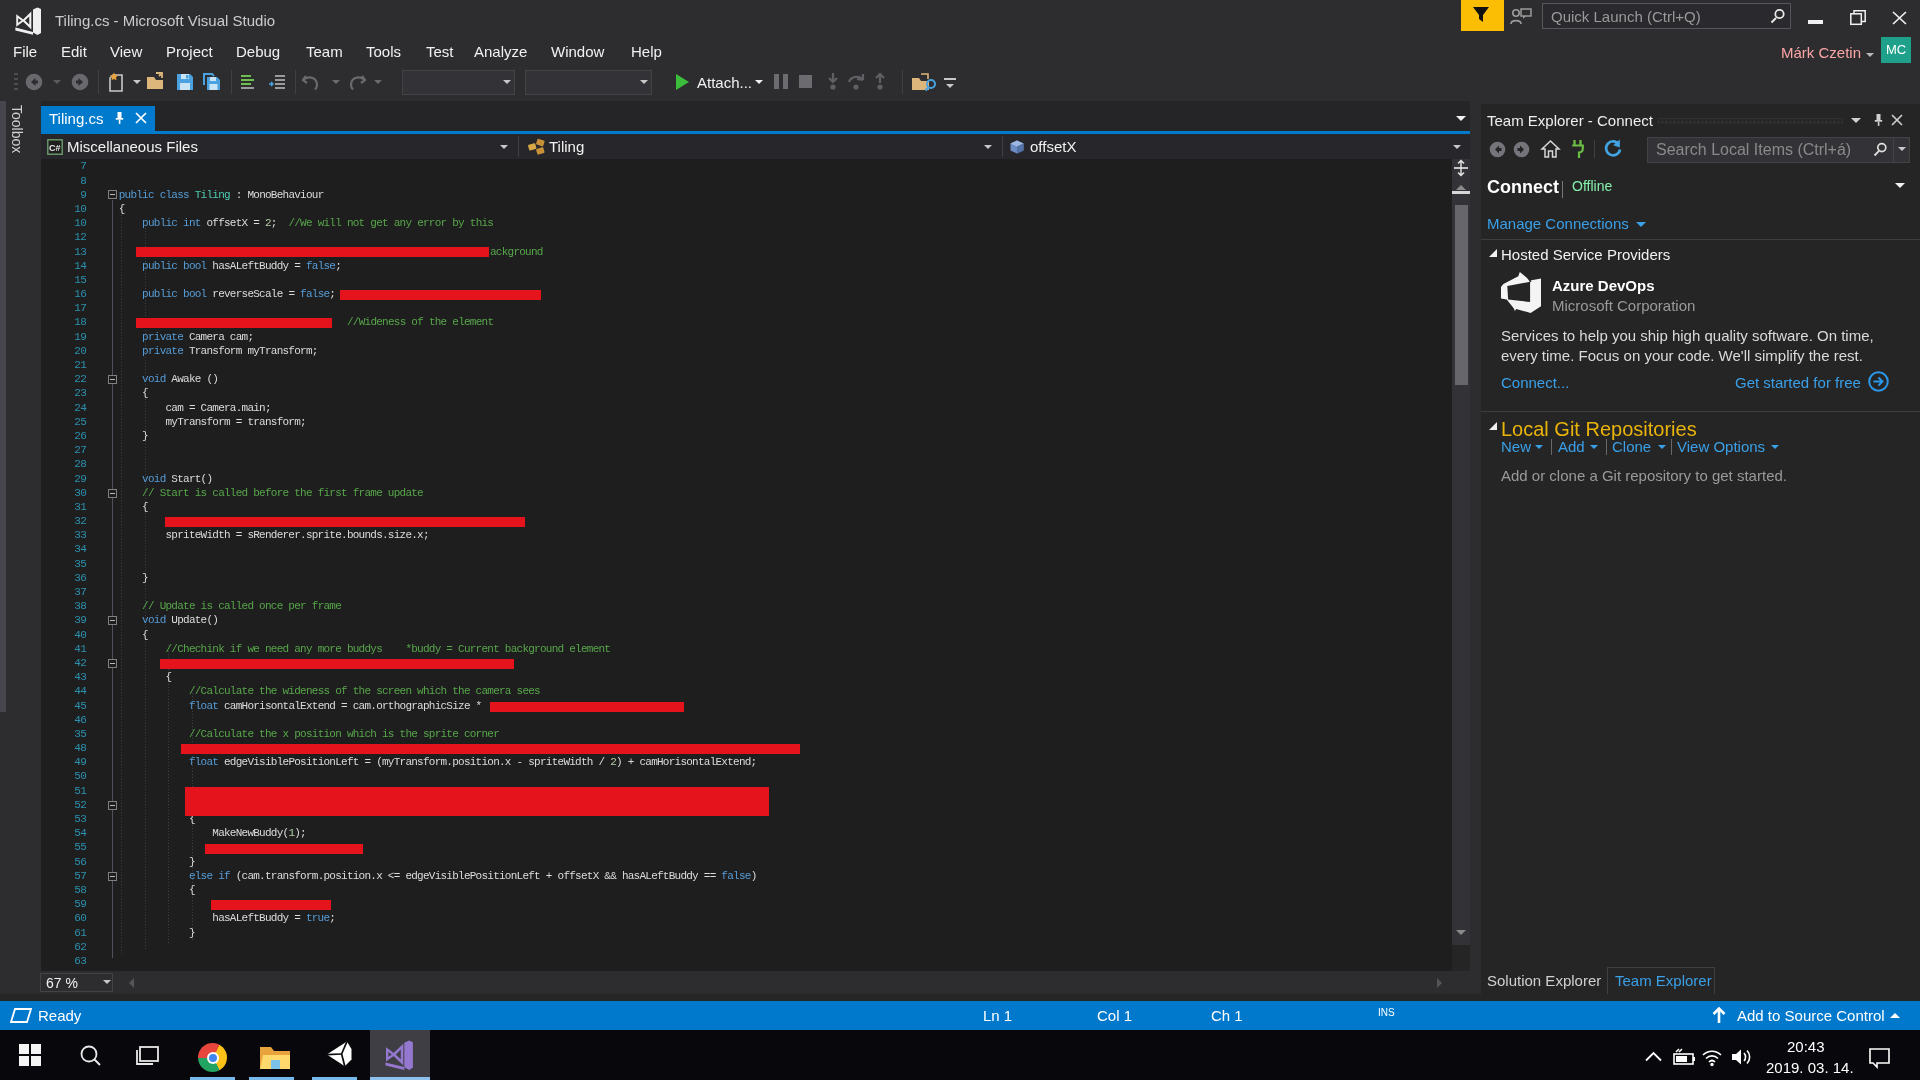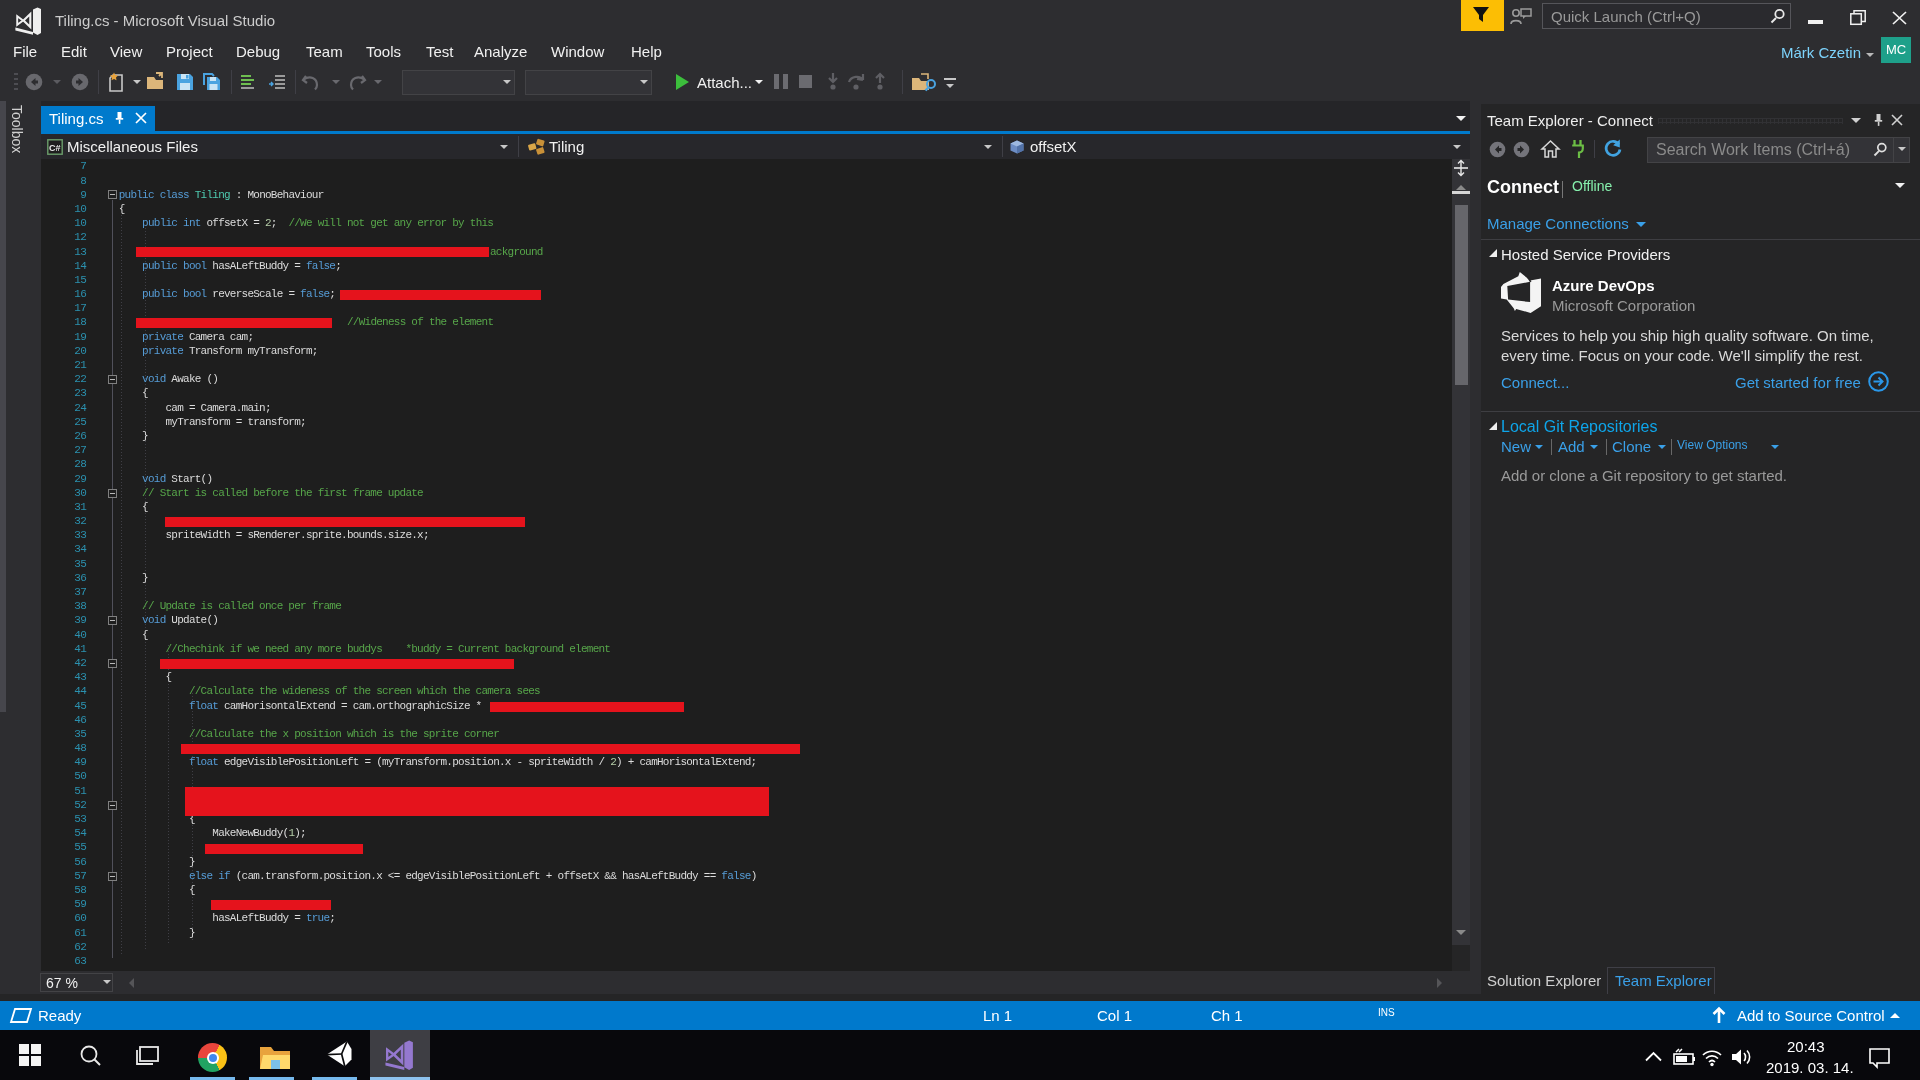--- a/index.html
+++ b/index.html
@@ -43,21 +43,21 @@
   </svg>
   <div class="abs" style="left:1808px;top:20px;width:15px;height:4px;background:#f1f1f1"></div>
   <svg class="abs" style="left:1850px;top:10px" width="16" height="15" viewBox="0 0 16 15">
     <rect x="0.8" y="3.8" width="10.5" height="10.5" fill="none" stroke="#f1f1f1" stroke-width="1.5"></rect>
     <path d="M4,3.8 L4,0.8 L15.2,0.8 L15.2,11.5 L11.3,11.5" fill="none" stroke="#f1f1f1" stroke-width="1.5"></path>
   </svg>
   <svg class="abs" style="left:1892px;top:11px" width="15" height="14" viewBox="0 0 15 14">
     <path d="M1,1 L14,13 M14,1 L1,13" stroke="#f1f1f1" stroke-width="1.7"></path>
   </svg>
 
-  <div class="t" style="left:1781px;top:44px;font-size:15px;color:#7dd3fc">Márk Czetin</div>
+  <div class="t" style="left:1781px;top:44px;font-size:15px;color:#fca5a5">Márk Czetin</div>
   <div class="abs" style="left:1866px;top:53px;width:0;height:0;border:4.5px solid transparent;border-top-color:#b9b9b9"></div>
   <div class="abs" style="left:1881px;top:37px;width:30px;height:26px;background:#1ea08a"></div>
   <div class="t" style="left:1886px;top:42px;font-size:13px;color:#ffffff">MC</div>
 
   <div class="t ui" style="left:13px;top:43px">File</div>
   <div class="t ui" style="left:61px;top:43px">Edit</div>
   <div class="t ui" style="left:110px;top:43px">View</div>
   <div class="t ui" style="left:166px;top:43px">Project</div>
   <div class="t ui" style="left:236px;top:43px">Debug</div>
   <div class="t ui" style="left:306px;top:43px">Team</div>
@@ -407,21 +407,21 @@
       <line x1="5.5" y1="1" x2="5.5" y2="6.5" stroke="#6cbe45" stroke-width="2.3"></line>
       <line x1="11.5" y1="1" x2="11.5" y2="6.5" stroke="#6cbe45" stroke-width="2.3"></line>
       <path d="M3.2,6.5 L13.8,6.5 L13.8,9.5 C13.8,12 12,13.5 10,13.5 L10,19" stroke="#6cbe45" stroke-width="2.2" fill="none"></path>
     </svg>
     <div class="abs" style="left:1594px;top:140px;width:1px;height:18px;background:#3f3f46"></div>
     <svg class="abs" style="left:1603px;top:139px" width="20" height="20" viewBox="0 0 20 20">
       <path d="M15.8,5.2 A 7,7 0 1 0 17,10.5" fill="none" stroke="#41a3e0" stroke-width="2.7"></path>
       <polygon points="16.8,0.5 16.8,8.5 10.2,6.2" fill="#41a3e0"></polygon>
     </svg>
     <div class="abs" style="left:1647px;top:137px;width:263px;height:26px;background:#333337;border:1px solid #434346"></div>
-    <div class="t" style="left:1656px;top:141px;font-size:16px;color:#8a8a8a">Search Work Items (Ctrl+á)</div>
+    <div class="t" style="left:1656px;top:141px;font-size:16px;color:#8a8a8a">Search Local Items (Ctrl+á)</div>
     <svg class="abs" style="left:1873px;top:142px" width="15" height="15" viewBox="0 0 15 15">
       <circle cx="8.8" cy="5.6" r="4" fill="none" stroke="#e0e0e0" stroke-width="1.7"></circle>
       <line x1="5.8" y1="9.2" x2="1.5" y2="13.5" stroke="#e0e0e0" stroke-width="1.9"></line>
     </svg>
     <div class="abs" style="left:1893px;top:138px;width:1px;height:24px;background:#434346"></div>
     <div class="abs" style="left:1898px;top:147px;width:0;height:0;border:4px solid transparent;border-top-color:#c8c8c8"></div>
 
     <div class="t" style="left:1487px;top:177px;font-size:18px;font-weight:bold;color:#ffffff">Connect</div>
     <div class="abs" style="left:1562px;top:181px;width:1px;height:17px;background:#787878"></div>
     <div class="t" style="left:1572px;top:178px;font-size:14px;color:#86efac">Offline</div>
@@ -447,31 +447,31 @@
     <div class="t" style="left:1735px;top:374px;font-size:15px;color:#3aa0e8">Get started for free</div>
     <svg class="abs" style="left:1868px;top:371px" width="21" height="21" viewBox="0 0 21 21">
       <circle cx="10.5" cy="10.5" r="9.3" fill="none" stroke="#2a97e8" stroke-width="2"></circle>
       <path d="M5.5,10.5 L14,10.5 M10.5,6.5 L14.5,10.5 L10.5,14.5" stroke="#2a97e8" stroke-width="2" fill="none"></path>
     </svg>
 
     <div class="abs" style="left:1481px;top:411px;width:439px;height:1px;background:#3e3e42"></div>
     <svg class="abs" style="left:1488px;top:421px" width="10" height="10" viewBox="0 0 10 10">
         <polygon points="9,1 9,9 1,9" fill="#efefef"></polygon>
       </svg>
-    <div class="t" style="left:1501px;top:418px;font-size:16px;color:#0ea5e9">Local Git Repositories</div>
+    <div class="t" style="left:1501px;top:418px;font-size:20px;color:#eab308">Local Git Repositories</div>
     <div class="t" style="left:1501px;top:438px;font-size:15px;color:#3aa0e8">New</div>
     <div class="abs" style="left:1535px;top:445px;width:0;height:0;border:4.5px solid transparent;border-top-color:#3aa0e8"></div>
     <div class="abs" style="left:1551px;top:439px;width:1px;height:16px;background:#686868"></div>
     <div class="t" style="left:1558px;top:438px;font-size:15px;color:#3aa0e8">Add</div>
     <div class="abs" style="left:1590px;top:445px;width:0;height:0;border:4.5px solid transparent;border-top-color:#3aa0e8"></div>
     <div class="abs" style="left:1606px;top:439px;width:1px;height:16px;background:#686868"></div>
     <div class="t" style="left:1612px;top:438px;font-size:15px;color:#3aa0e8">Clone</div>
     <div class="abs" style="left:1658px;top:445px;width:0;height:0;border:4.5px solid transparent;border-top-color:#3aa0e8"></div>
     <div class="abs" style="left:1671px;top:439px;width:1px;height:16px;background:#686868"></div>
-    <div class="t" style="left:1677px;top:438px;font-size:12px;color:#3aa0e8">View Options</div>
+    <div class="t" style="left:1677px;top:438px;font-size:15px;color:#3aa0e8">View Options</div>
     <div class="abs" style="left:1771px;top:445px;width:0;height:0;border:4.5px solid transparent;border-top-color:#3aa0e8"></div>
     <div class="t" style="left:1501px;top:467px;font-size:15px;color:#9a9a9a">Add or clone a Git repository to get started.</div>
 
     <div class="abs" style="left:1481px;top:966px;width:439px;height:28px;background:#252526"></div>
     <div class="abs" style="left:1607px;top:967px;width:108px;height:27px;background:#252526;border:1px solid #3f3f46;border-bottom:none"></div>
     <div class="t" style="left:1487px;top:972px;font-size:15px;color:#d0d0d0">Solution Explorer</div>
     <div class="t" style="left:1615px;top:972px;font-size:15px;color:#3aa0e8">Team Explorer</div>
   </div>
 
   <div id="statusbar">

